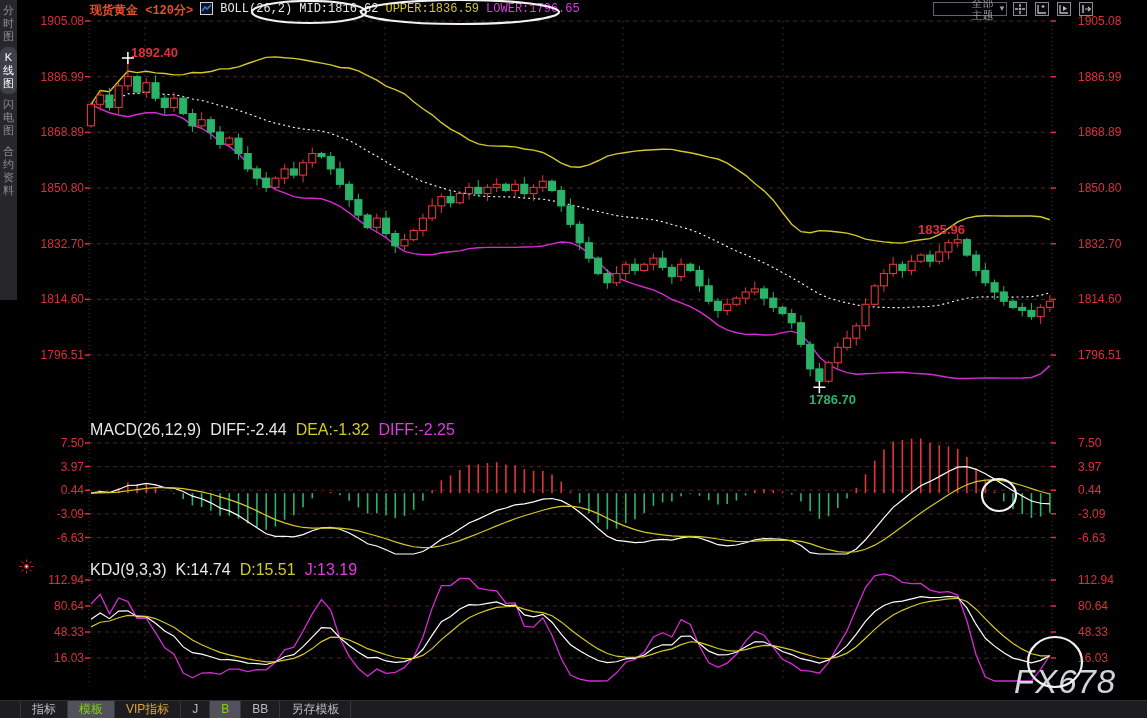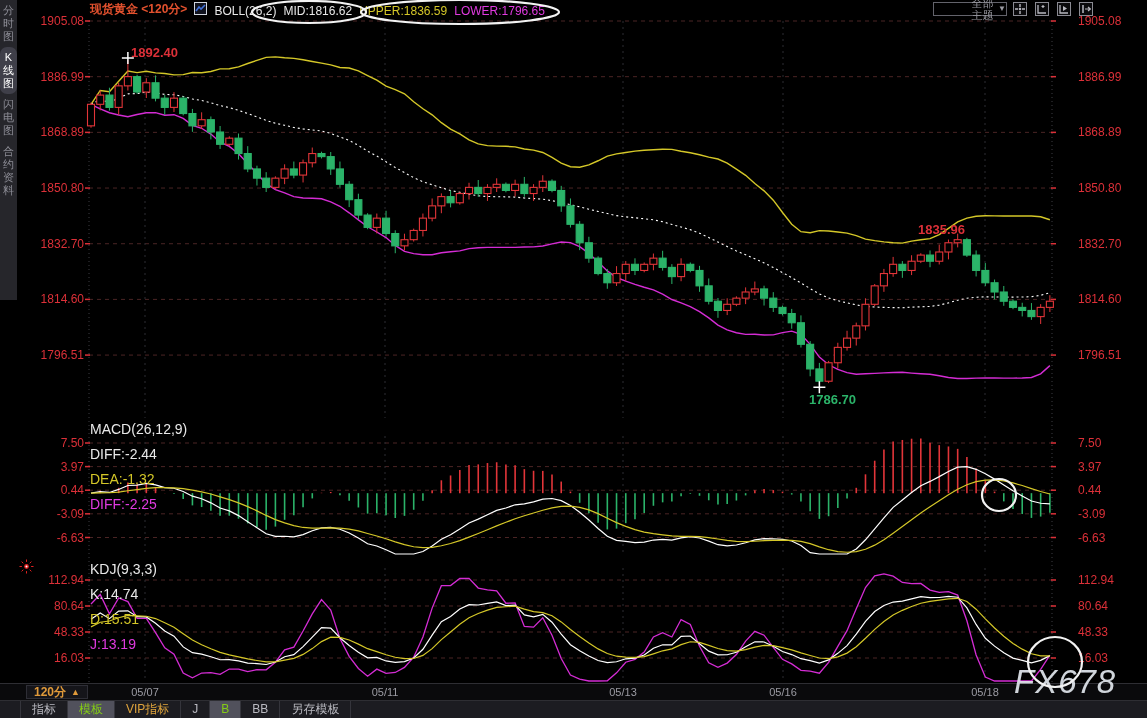--- a/index.html
+++ b/index.html
@@ -7,40 +7,40 @@
               font-family:"Liberation Sans","DejaVu Sans",sans-serif; }
   #stage { position:relative; width:1147px; height:538px; background:#000; }
 
   
   #sidebar { position:absolute; left:0; top:0; width:17px; height:300px; background:#26262b; z-index:2; }
   .sb-item { width:17px; text-align:center; font-size:11px; line-height:13px;
              word-break:break-all; padding:4px 0; color:#8d8d96; cursor:pointer; }
   .sb-item.active { background:#3f3f49; color:#ffffff;border-radius:7px; }
 
   
-  #hdr { position:absolute; left:90px; top:2px; height:16px; display:flex; align-items:flex-end;
-         gap:7px; font-size:12px; white-space:nowrap; z-index:2; }
+  #hdr { position:absolute; left:90px; top:2px; height:16px; display:flex; align-items:flex-start;
+         gap:7px; font-size:12px; white-space:nowrap; z-index:2;font-family:Liberation Mono, monospace; }
   .hdr-sym { color:#e2512e; font-weight:bold; }
   .hdr-w { color:#e8e8e8; }
   .hdr-y { color:#d4c728; }
   .hdr-m { color:#e03ae0; }
 
   #theme-box { position:absolute; left:933px; top:2px; width:74px; height:14px; z-index:2;
                border:1px solid #63636b; color:#9a9aa2; font-size:11px; line-height:12px;
                text-align:center; cursor:pointer; display:flex; align-items:center; justify-content:center; gap:3px;padding-left:36px;}
   .tr-icons { position:absolute; top:2px; z-index:2; width:14px; height:14px; border:1px solid #8a8a92;
               background:#0a0a0c; cursor:pointer; display:flex; align-items:center; justify-content:center; }
 
   
   .tick-lbl { position:absolute; font-size:12px; color:#dc3038; z-index:2; }
   .tick-left { width:62px; text-align:right; left:22px; }
   .tick-right { left:1078px; text-align:left; width:66px; }
 
   
-  .ind-hdr { position:absolute; left:90px; font-size:14px; white-space:nowrap; z-index:2; display:flex; gap:9px;flex-direction:column;}
+  .ind-hdr { position:absolute; left:90px; font-size:16px; white-space:nowrap; z-index:2; display:flex; gap:9px;}
 
   
   .anno { position:absolute; font-size:13px; font-weight:bold; z-index:2; }
 
   
   #xrow { position:absolute; left:0; top:683px; width:1147px; height:17px; background:#0a0a0c;
           border-top:1px solid #2e2e33; z-index:2; }
   .date-lbl { position:absolute; top:2px; transform:translateX(-50%); font-size:11px; color:#9b9ba3; }
   #period-sel { position:absolute; left:26px; top:1px; height:14px; padding:0 7px; display:flex;
                 align-items:center; gap:5px; background:#15151a; border:1px solid #2e2e36;
@@ -535,31 +535,20 @@
       <g stroke="#e02020" stroke-width="1">
         <path d="M7.5 0.5v2.4 M7.5 12.1v2.4 M0.5 7.5h2.4 M12.1 7.5h2.4 M2.6 2.6l1.7 1.7 M10.7 10.7l1.7 1.7 M12.4 2.6l-1.7 1.7 M4.3 10.7l-1.7 1.7"></path>
       </g>
     </svg>
   </div>
 
   <div class="anno" style="left:131px; top:45px; color:#dc3038">1892.40</div>
   <div class="anno" style="left:918px; top:222px; color:#dc3038">1835.96</div>
   <div class="anno" style="left:809px; top:392px; color:#2bb369">1786.70</div>
 
-  <div id="xrow">
-    <div id="period-sel">
-      <span>120分</span>
-      <span class="arrow">▲</span>
-    </div>
-  <div class="date-lbl" style="left: 145px;">05/07</div>
-      <div class="date-lbl" style="left: 385px;">05/11</div>
-      <div class="date-lbl" style="left: 623px;">05/13</div>
-      <div class="date-lbl" style="left: 783px;">05/16</div>
-      <div class="date-lbl" style="left: 985px;">05/18</div>
-    </div>
 
   <div id="btoolbar">
       <div class="bt-item">指标</div>
       <div class="bt-item active">模板</div>
       <div class="bt-item vip">VIP指标</div>
       <div class="bt-item">J</div>
       <div class="bt-item active">B</div>
       <div class="bt-item">BB</div>
       <div class="bt-item">另存模板</div>
     </div>

